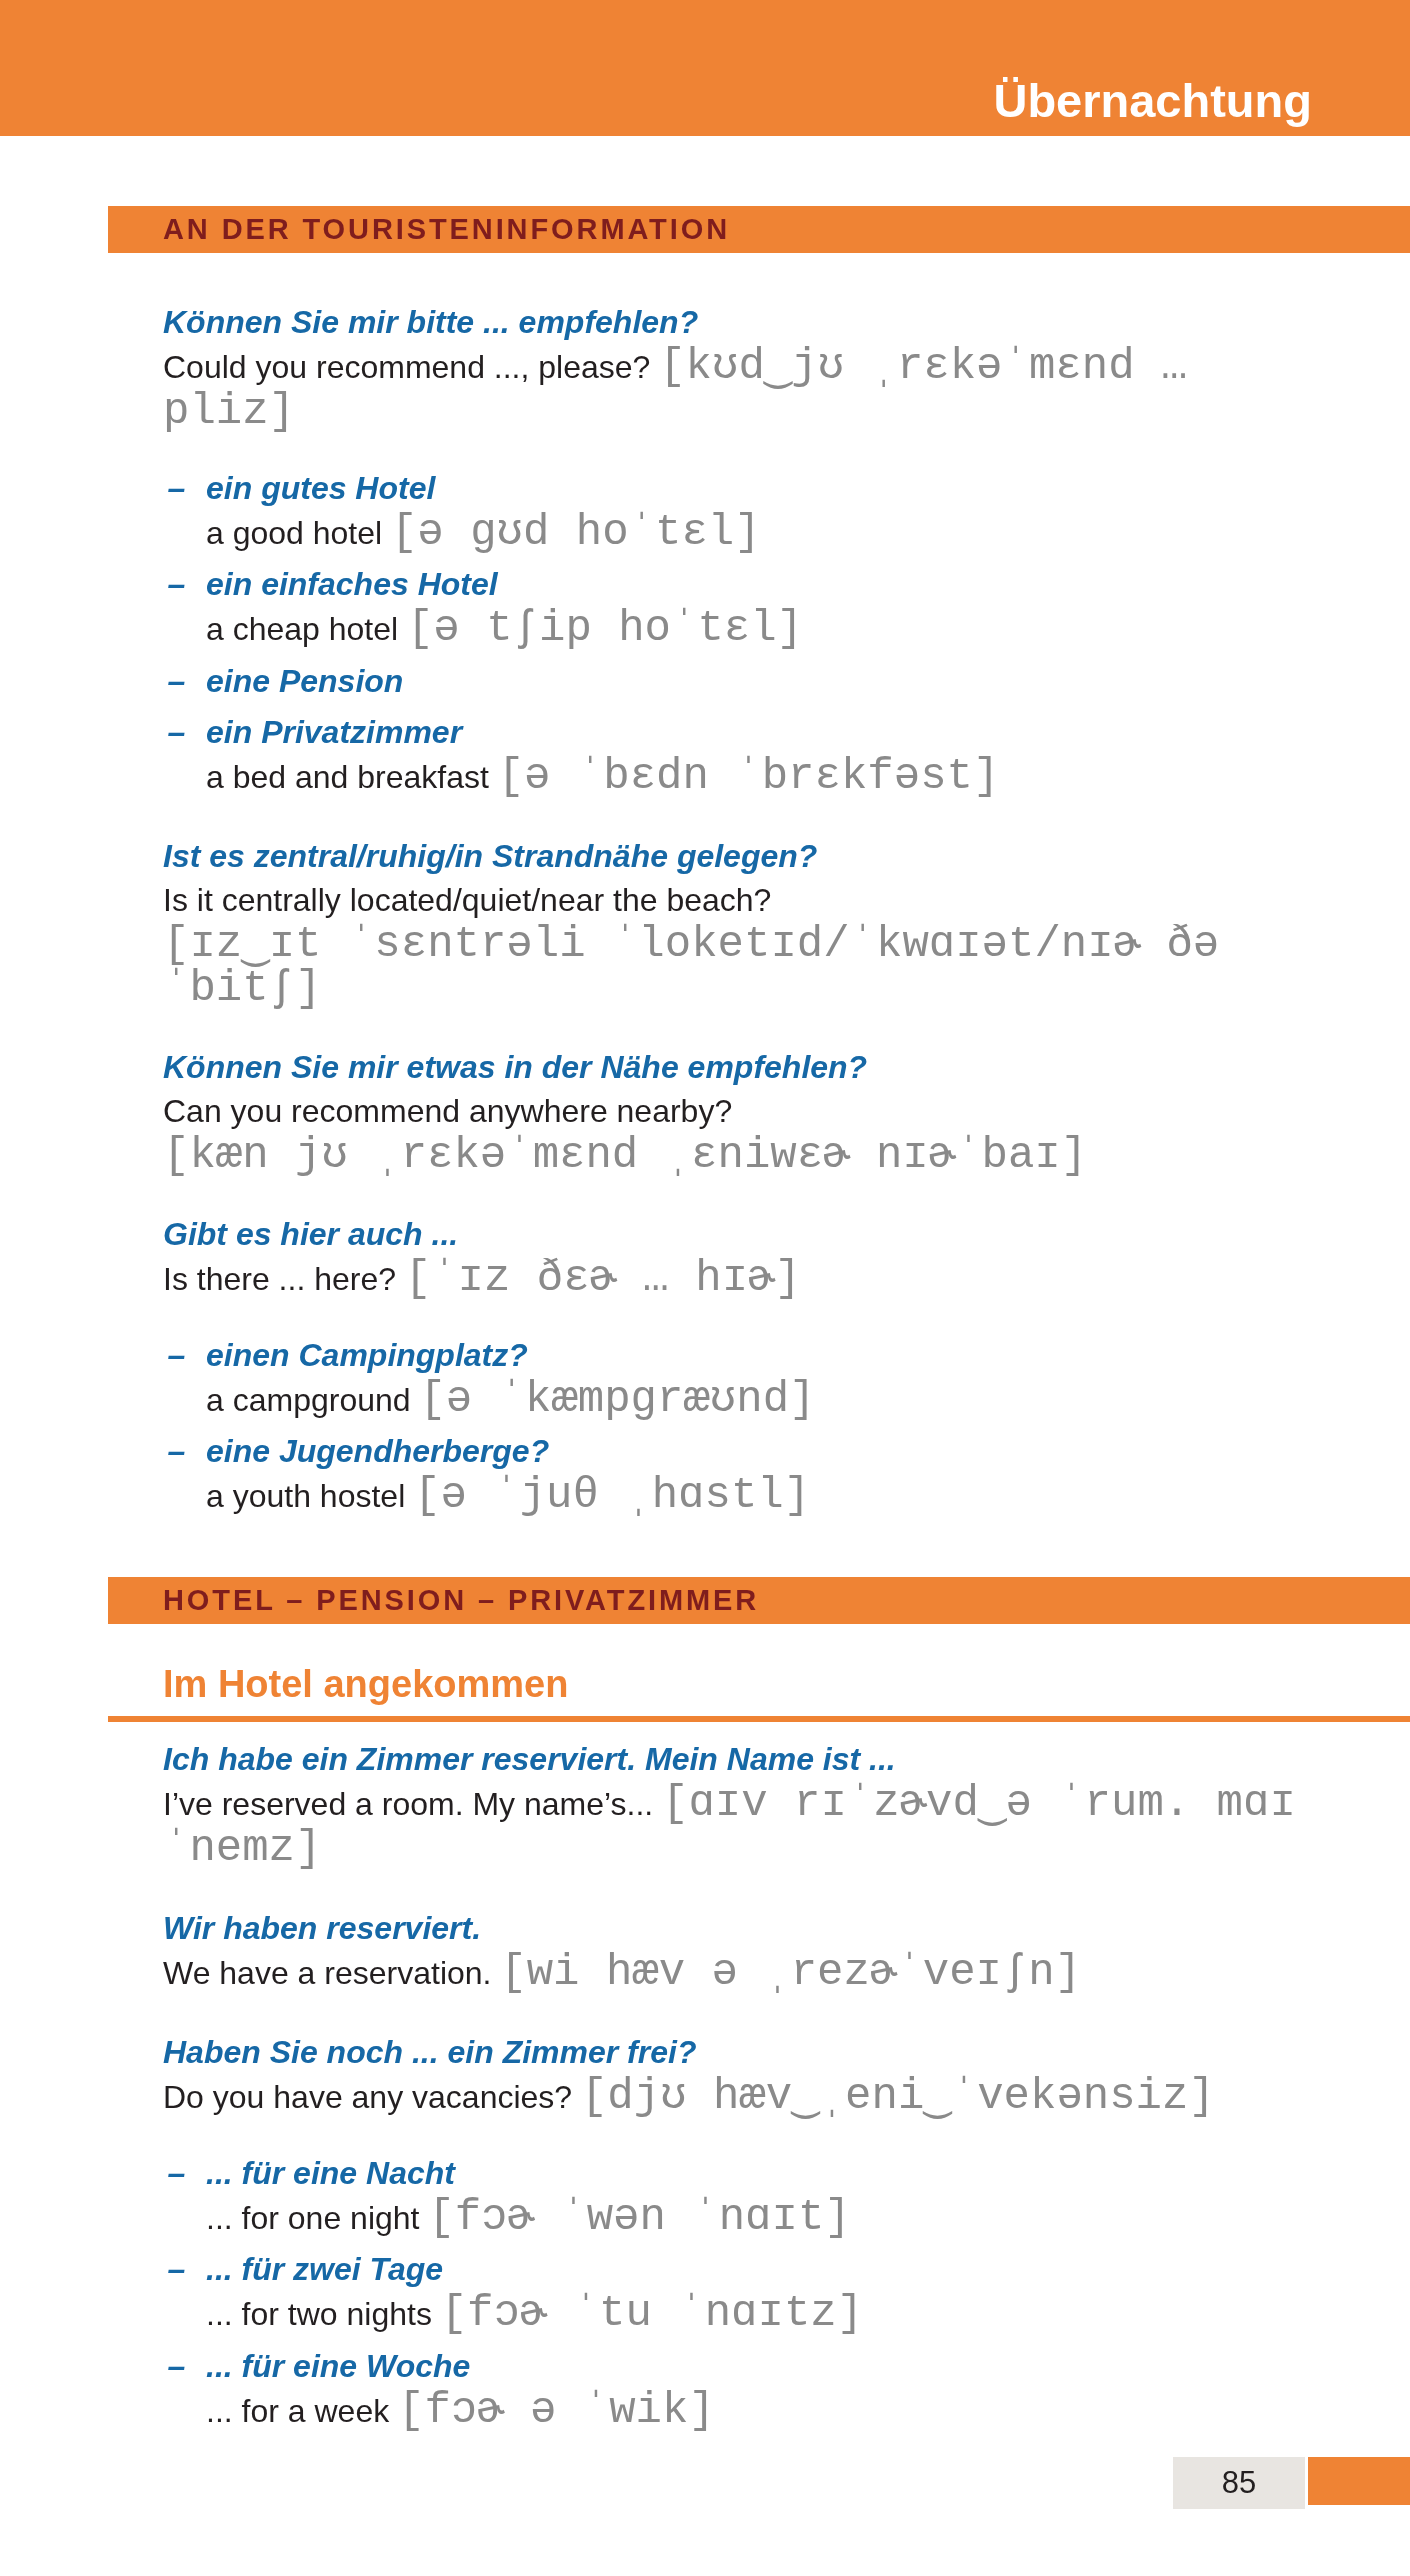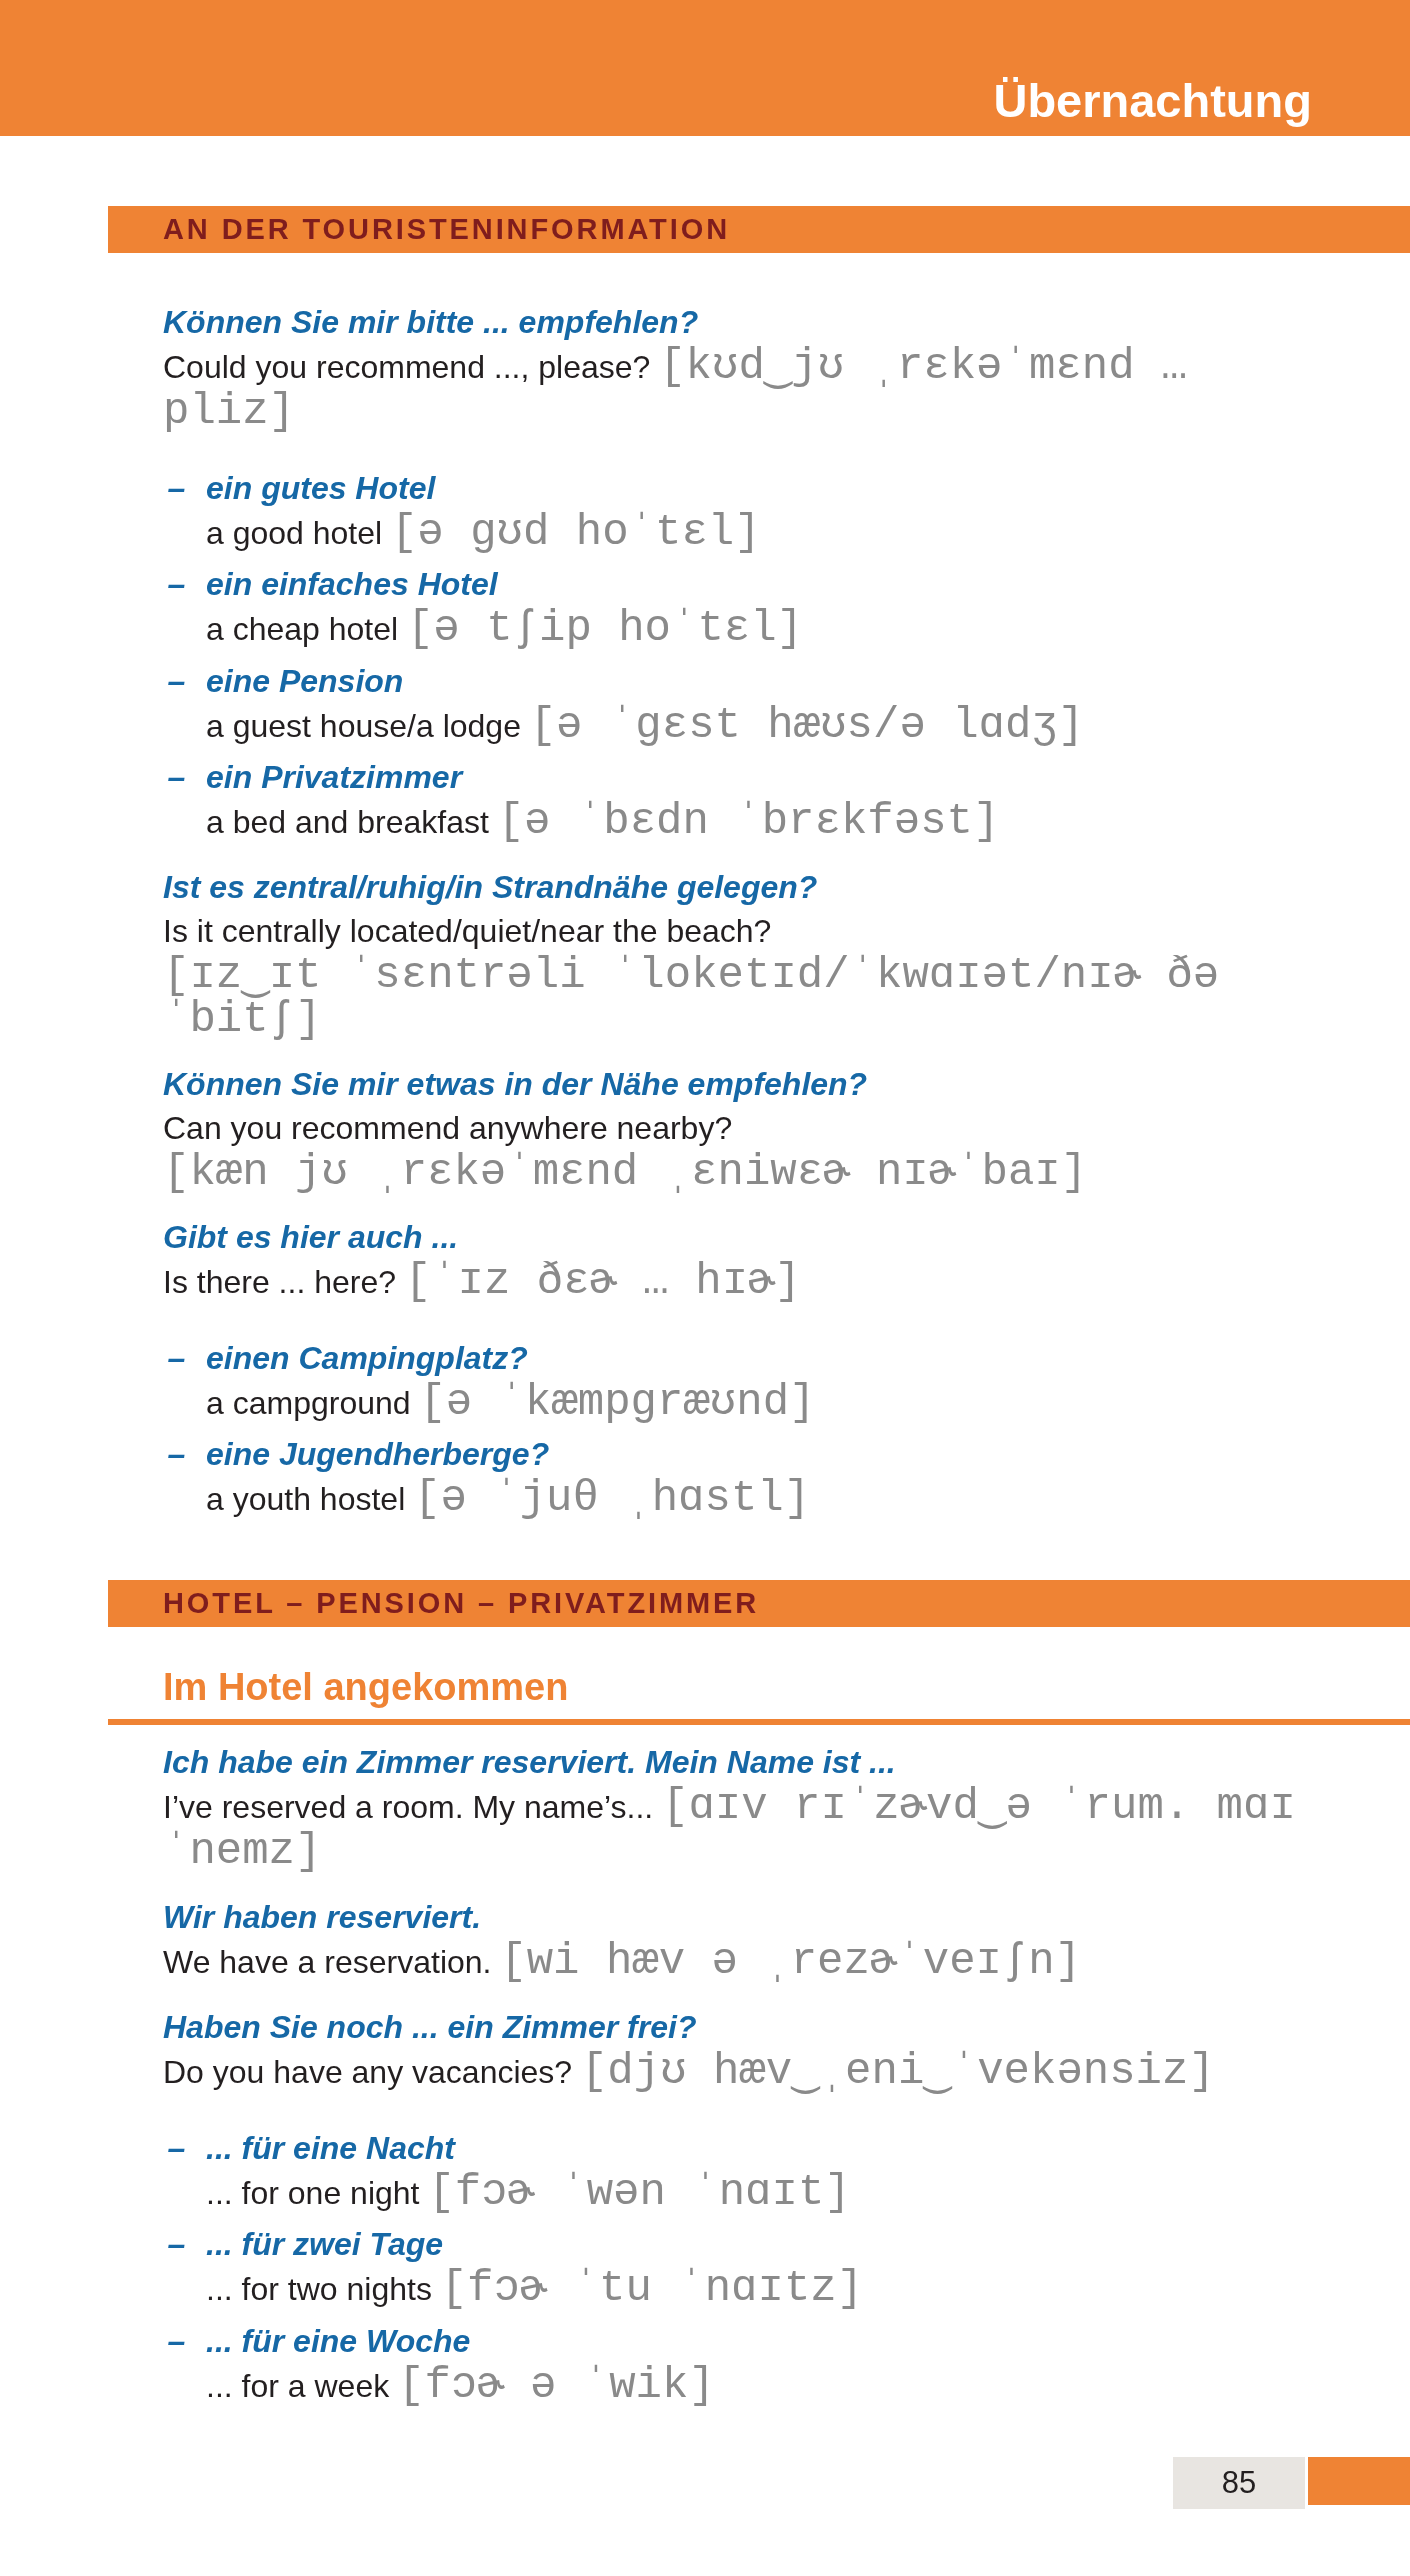--- a/index.html
+++ b/index.html
@@ -26,21 +26,21 @@
     margin-left:108px;height:47px;background:var(--orange);
     display:flex;align-items:center;box-sizing:border-box;padding-left:55px;
   }
   .section-bar .bar-label{
     color:#7f1d1d;font-weight:bold;font-size:29px;letter-spacing:2.9px;line-height:1;
   }
   .bar-1{margin-top:70px;}
   .bar-2{margin-top:59px;}
   
   .content{margin-left:163px;margin-right:88px;font-size:32px;}
-  .phrase{margin-top:21px;}
+  .phrase{margin-top:35px;}
   .phrase.first{margin-top:47px;}
   .de{color:var(--blue);font-weight:bold;font-style:italic;line-height:44px;}
   .en{color:var(--ink);line-height:44px;}
   .en-text{color:var(--ink);}
   .ipa{
     font-family:Liberation Mono, monospace;
     color:var(--ipa);font-size:44px;font-weight:normal;font-style:normal;
   }
   span.ipa{margin-left:8.8px;}
   .ipa-line{display:block;line-height:44px;margin-left:0;}
@@ -107,23 +107,20 @@
       </div>
       <div class="en-line">
         <span class="en-text">a cheap hotel</span><span class="ipa">[ə tʃip hoˈtɛl]</span>
       </div>
     </div>
     <div class="item">
       <div class="de-line">
         <span class="dash">–</span>
         <span class="de">eine Pension</span>
       </div>
-      <div class="en-line">
-        <span class="en-text">a guest house/a lodge</span><span class="ipa">[ə ˈgɛst hæʊs/ə lɑdʒ]</span>
-      </div>
     </div>
     <div class="item">
       <div class="de-line">
         <span class="dash">–</span>
         <span class="de">ein Privatzimmer</span>
       </div>
       <div class="en-line">
         <span class="en-text">a bed and breakfast</span><span class="ipa">[ə ˈbɛdn ˈbrɛkfəst]</span>
       </div>
     </div>

